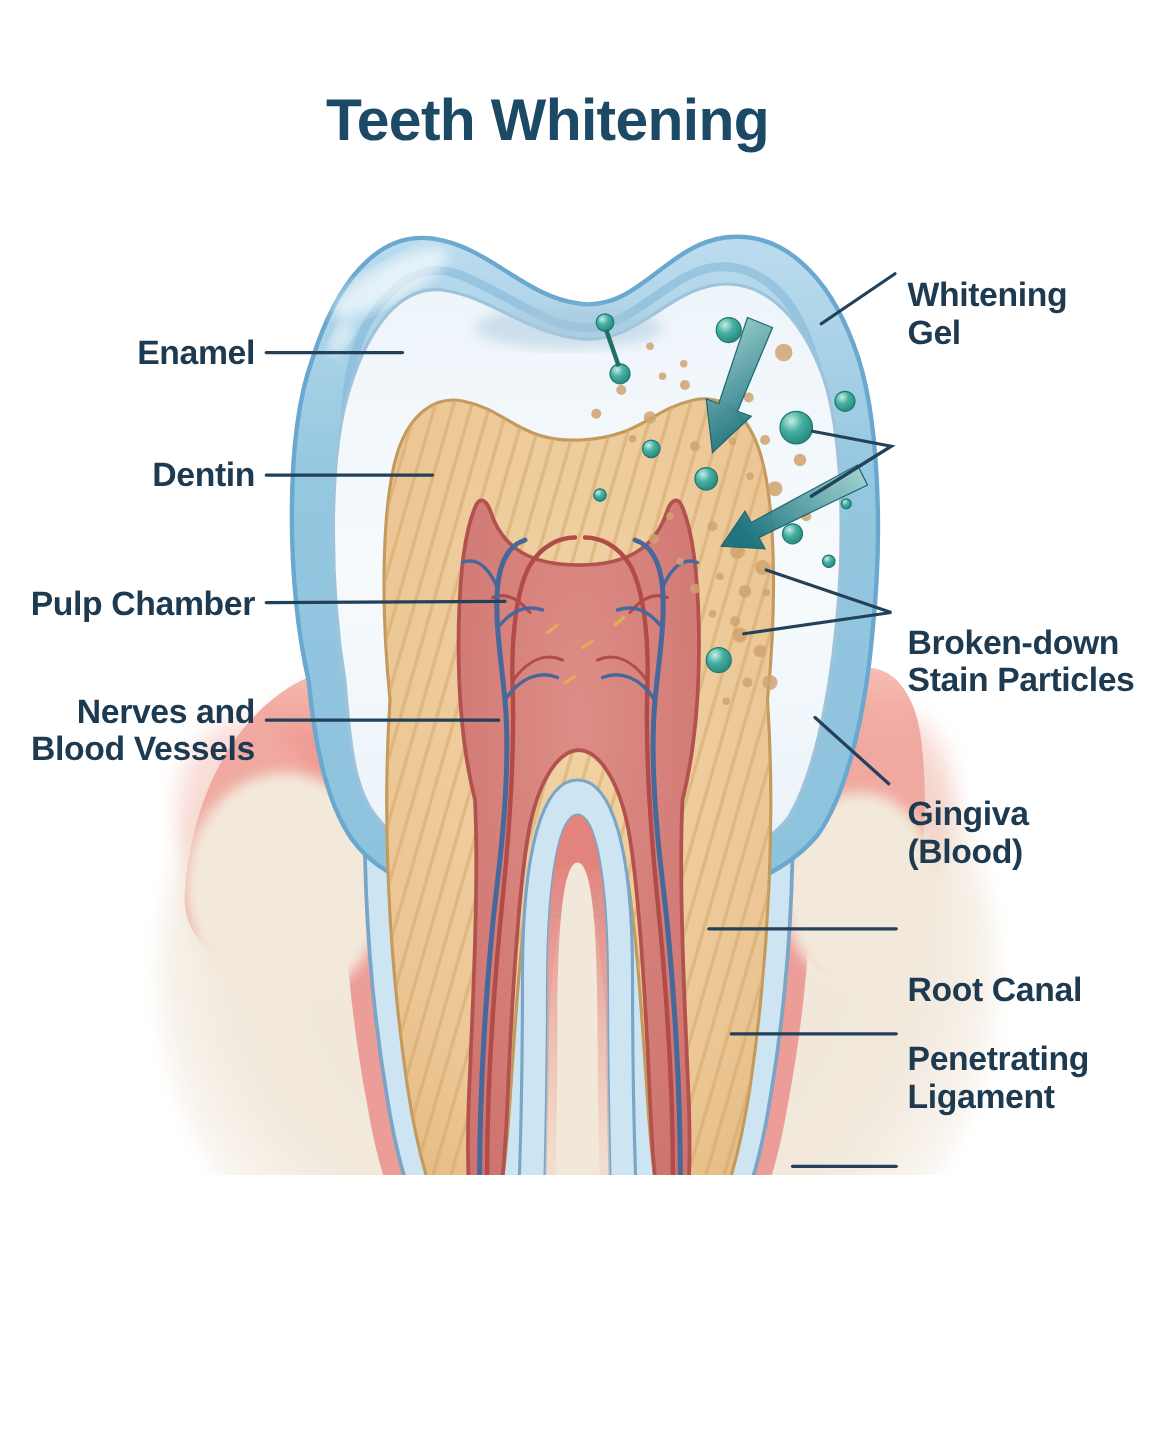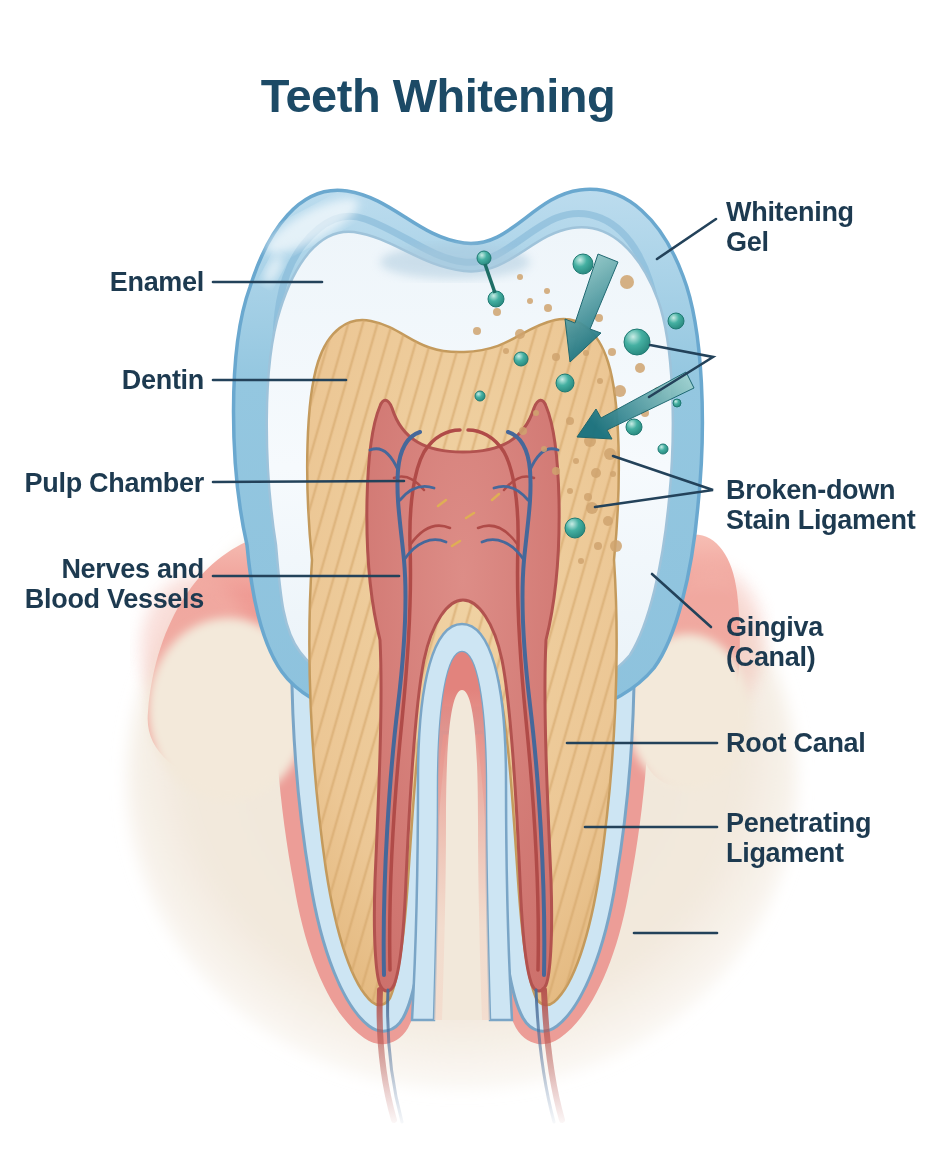--- a/index.html
+++ b/index.html
@@ -1,24 +1,24 @@
 <!DOCTYPE html>
 <html><head>
 <meta charset="utf-8">
 <style>
   html,body{margin:0;padding:0;background:#ffffff;}
-  #stage{position:relative;width:928px;height:1152px;background:#ffffff;overflow:hidden;
+  #stage{position:relative;width:928px;height:940px;background:#ffffff;overflow:hidden;
          font-family:"Liberation Sans",sans-serif;}
   #tooth-svg{position:absolute;left:0;top:0;}
   .title{position:absolute;top:68px;left:0;width:876px;text-align:center;
          font-size:47px;font-weight:700;letter-spacing:-0.5px;color:#1c4a66;}
   .lbl{position:absolute;font-size:27px;line-height:30px;font-weight:600;
        color:#1d3a50;letter-spacing:-0.3px;white-space:pre-line;}
   .lbl.left{width:210px;right:724px;text-align:right;}
-  .lbl.right{left:726px;text-align:left;width:200px;}
+  .lbl.right{left:726px;text-align:left;width:200px;margin-top:24px;}
 </style>
 </head>
 <body>
 
 <div id="stage">
 
 <svg id="tooth-svg" width="928" height="1152" viewBox="0 0 928 1152">
   <defs>
     <radialGradient id="boneGrad" cx="50%" cy="45%" r="60%">
       <stop offset="0%" stop-color="#f0e5d6"></stop>
@@ -276,20 +276,20 @@
 
 <div class="lbl left" style="top:267px">Enamel</div>
 <div class="lbl left" style="top:365px">Dentin</div>
 <div class="lbl left" style="top:468px">Pulp Chamber</div>
 <div class="lbl left" style="top:554px">Nerves and
 Blood Vessels</div>
 
 <div class="lbl right" style="top:197px">Whitening
 Gel</div>
 <div class="lbl right" style="top:475px">Broken-down
-Stain Ligament</div>
+Stain Particles</div>
 <div class="lbl right" style="top:612px">Gingiva
-(Canal)</div>
-<div class="lbl right" style="top:728px">Root Canal</div>
+(Blood)</div>
+<div class="lbl right" style="top:753px">Root Canal</div>
 <div class="lbl right" style="top:808px">Penetrating
 Ligament</div>
 
 </div>
 
 </body></html>

